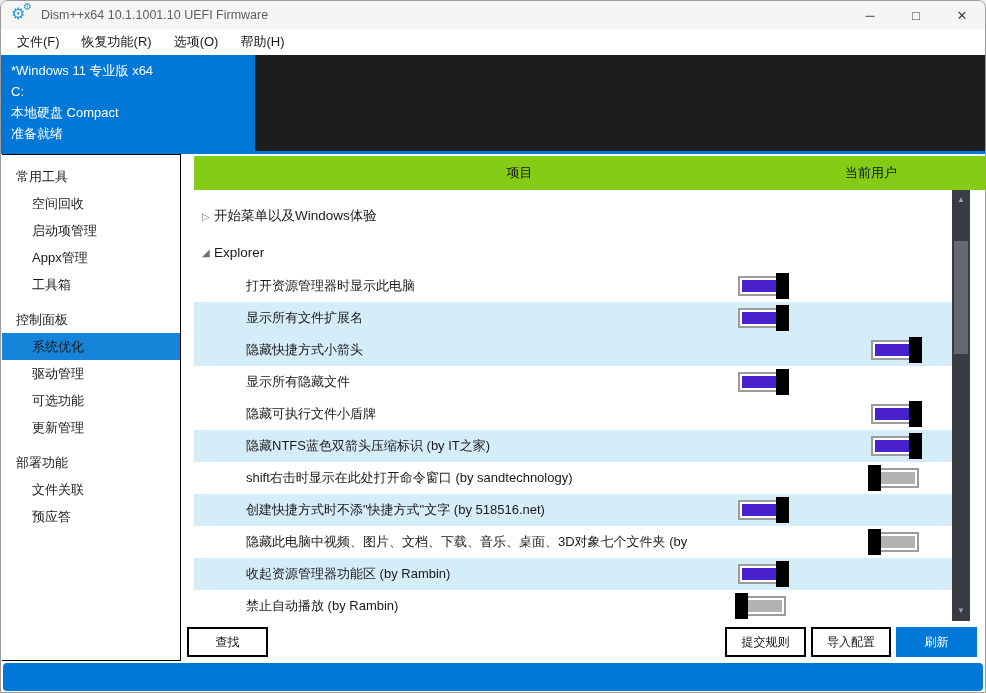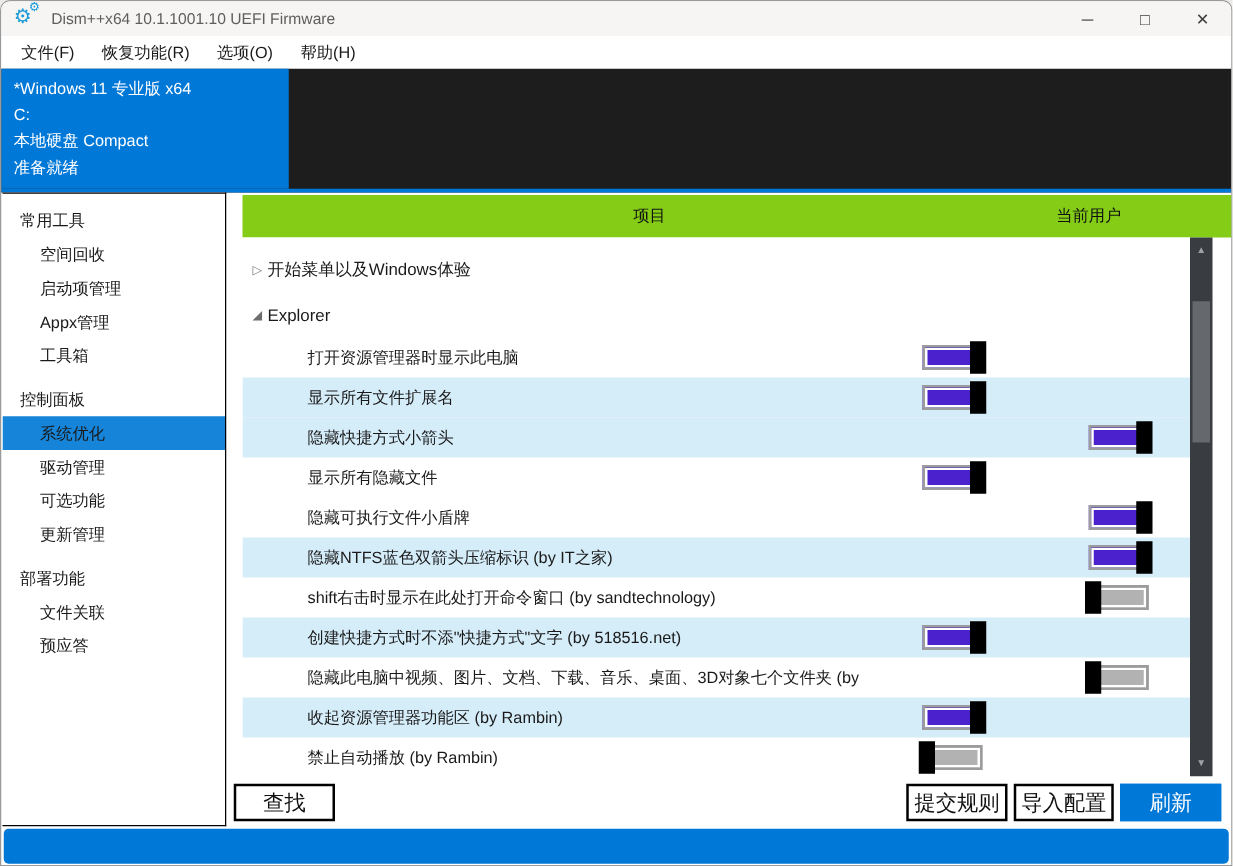--- a/index.html
+++ b/index.html
@@ -31,21 +31,21 @@
     position: absolute; left: 0; top: 28px; right: 0; height: 26px;
     background: #fff; display: flex; align-items: center; padding-left: 5px;
   }
   .menu-item { padding: 0 11px; font-size: 13px; color: #1a1a1a; line-height: 26px; }
   
   .info-strip {
     position: absolute; left: 0; top: 54px; right: 0; height: 99px;
     background: #1D1D1D; border-bottom: 3px solid #0078D7;
   }
   .info-blue {
-    position: absolute; left: 0; top: 0; width: 230px; height: 96px;
+    position: absolute; left: 0; top: 0; width: 254px; height: 96px;
     background: #0078D7; color: #fff; font-size: 13px;
     padding: 5px 10px; line-height: 21px;
   }
   
   .sidebar {
     position: absolute; left: 1px; top: 153px; width: 179px; bottom: 31px;
     background: #fff; border: 1px solid #000; border-left: none;
     padding-top: 8px; font-size: 13px; color: #1a1a1a; overflow: hidden;
   }
   .side-group { height: 27px; line-height: 27px; padding-left: 14px; margin-top: 8px; }
@@ -90,21 +90,21 @@
     position: absolute; left: 951px; top: 189px; width: 18px; height: 431px;
     background: #393C40;
   }
   .scroll-arrow { position: absolute; left: 0; width: 18px; height: 14px; text-align: center;
     font-size: 8px; color: #9FA2A6; line-height: 14px; }
   .scroll-arrow.up { top: 3px; } .scroll-arrow.down { bottom: 3px; }
   .scroll-thumb { position: absolute; left: 2px; top: 51px; width: 14px; height: 113px; background: #65686C; }
   
   .btn {
     position: absolute; top: 626px; height: 30px; background: #fff;
-    border: 2px solid #000; font-size: 17px; color: #111;
+    border: 2px solid #000; font-size: 12px; color: #111;
     font-family: inherit; display: flex; align-items: center; justify-content: center;
   }
   .btn-find   { left: 186px; width: 81px; }
   .btn-submit { left: 724px; width: 81px; }
   .btn-import { left: 810px; width: 80px; }
   .btn-refresh{ left: 895px; width: 81px; background: #0078D7; border-color: #0078D7; color: #fff; }
   
   .bottom-bar {
     position: absolute; left: 2px; right: 2px; top: 662px; height: 28px;
     background: #0078D7; border-radius: 4px;

